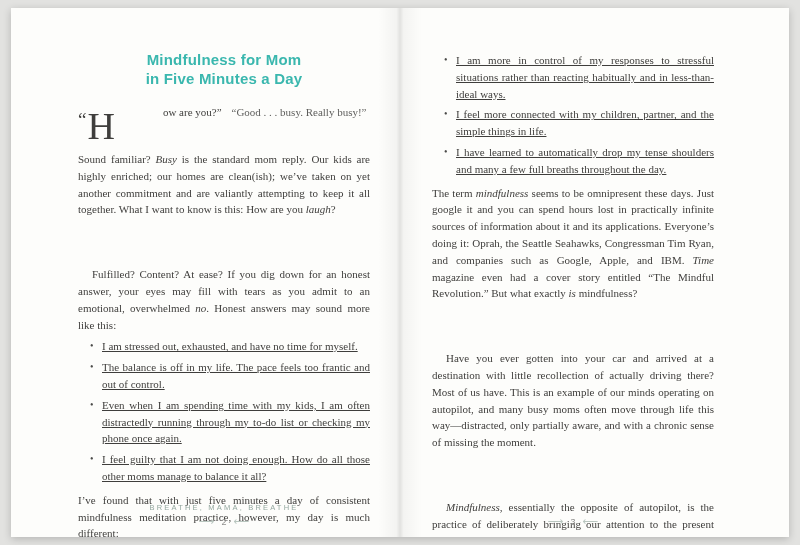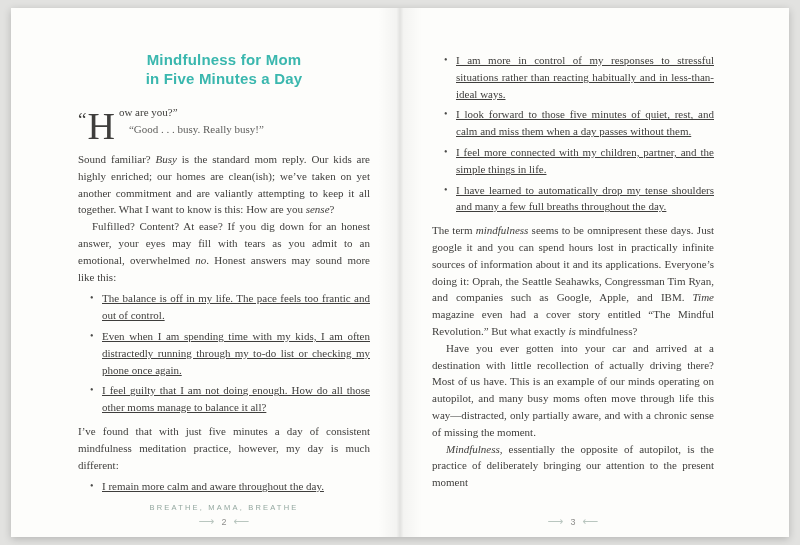--- a/index.html
+++ b/index.html
@@ -43,25 +43,25 @@
     color:var(--accent-teal);letter-spacing:0.2px;
   }
   .chapter-title span{display:block;}
 
   .opening{display:flex;margin:0 0 10px;}
   .dropcap{
     font-size:38px;line-height:30px;padding-top:3px;margin-right:4px;
     color:var(--body-text);white-space:nowrap;
   }
   .dq{font-size:19px;vertical-align:13px;margin-right:1px;}
-  .olines{display:flex;flex-direction:column;padding-top:2px;}
+  .olines{display:flex;flex-direction:row;padding-top:2px;margin-left:44px;}
   .oline2{padding-left:10px;color:#5e5e5c;}
 
   .para{margin:0;}
-  .indent{text-indent:14px;}
+  .indent{text-indent:14px;margin-top:48px;}
   .gap-top{margin-top:4px;}
   em{font-style:italic;}
 
   ul.bullets{list-style:none;margin:5px 0 7px;padding:0 0 0 12px;text-decoration:underline;}
   ul.bullets li{position:relative;padding-left:12px;margin-bottom:4px;}
   ul.bullets li::before{content:"•";position:absolute;left:0;top:0;color:#4a4a48;font-size:10px;}
 
   .page-footer{
     position:absolute;bottom:10px;text-align:center;
     font-family:"Liberation Sans","DejaVu Sans",sans-serif;
@@ -87,25 +87,26 @@
         </h1>
 
         <div class="opening">
           <span class="dropcap"><span class="dq">“</span><span>H</span></span>
           <span class="olines">
             <span class="oline1">ow are you?”</span>
             <span class="oline2">“Good . . . busy. Really busy!”</span>
           </span>
         </div>
 
-        <p class="para"><span>Sound familiar? </span><em>Busy</em><span> is the standard mom reply. Our kids are highly enriched; our homes are clean(ish); we’ve taken on yet another commitment and are valiantly attempting to keep it all together. What I want to know is this: How are you </span><em>sense</em><span>?</span></p>
+        <p class="para"><span>Sound familiar? </span><em>Busy</em><span> is the standard mom reply. Our kids are highly enriched; our homes are clean(ish); we’ve taken on yet another commitment and are valiantly attempting to keep it all together. What I want to know is this: How are you </span><em>laugh</em><span>?</span></p>
 
         <p class="para indent"><span>Fulfilled? Content? At ease? If you dig down for an honest answer, your eyes may fill with tears as you admit to an emotional, overwhelmed </span><em>no</em><span>. Honest answers may sound more like this:</span></p>
 
         <ul class="bullets">
+          <li>I am stressed out, exhausted, and have no time for myself.</li>
           <li>The balance is off in my life. The pace feels too frantic and out of control.</li>
           <li>Even when I am spending time with my kids, I am often distractedly running through my to-do list or checking my phone once again.</li>
           <li>I feel guilty that I am not doing enough. How do all those other moms manage to balance it all?</li>
         </ul>
 
         <p class="para">I’ve found that with just five minutes a day of consistent mindfulness meditation practice, however, my day is much different:</p>
 
         <ul class="bullets">
           <li>I remain more calm and aware throughout the day.</li>
         </ul>
@@ -119,21 +120,20 @@
           <span class="arrow">⟵</span>
         </div>
       </footer>
     </section>
 
     <section class="page page-right">
       <div class="content content-right">
 
         <ul class="bullets" style="margin-top:0">
           <li>I am more in control of my responses to stressful situations rather than reacting habitually and in less-than-ideal ways.</li>
-          <li>I look forward to those five minutes of quiet, rest, and calm and miss them when a day passes without them.</li>
           <li>I feel more connected with my children, partner, and the simple things in life.</li>
           <li>I have learned to automatically drop my tense shoulders and many a few full breaths throughout the day.</li>
         </ul>
 
         <p class="para gap-top"><span>The term </span><em>mindfulness</em><span> seems to be omnipresent these days. Just google it and you can spend hours lost in practically infinite sources of information about it and its applications. Everyone’s doing it: Oprah, the Seattle Seahawks, Congressman Tim Ryan, and companies such as Google, Apple, and IBM. </span><em>Time</em><span> magazine even had a cover story entitled “The Mindful Revolution.” But what exactly </span><em>is</em><span> mindfulness?</span></p>
 
         <p class="para indent">Have you ever gotten into your car and arrived at a destination with little recollection of actually driving there? Most of us have. This is an example of our minds operating on autopilot, and many busy moms often move through life this way—distracted, only partially aware, and with a chronic sense of missing the moment.</p>
 
         <p class="para indent"><em>Mindfulness</em><span>, essentially the opposite of autopilot, is the practice of deliberately bringing our attention to the present moment</span></p>
       </div>

